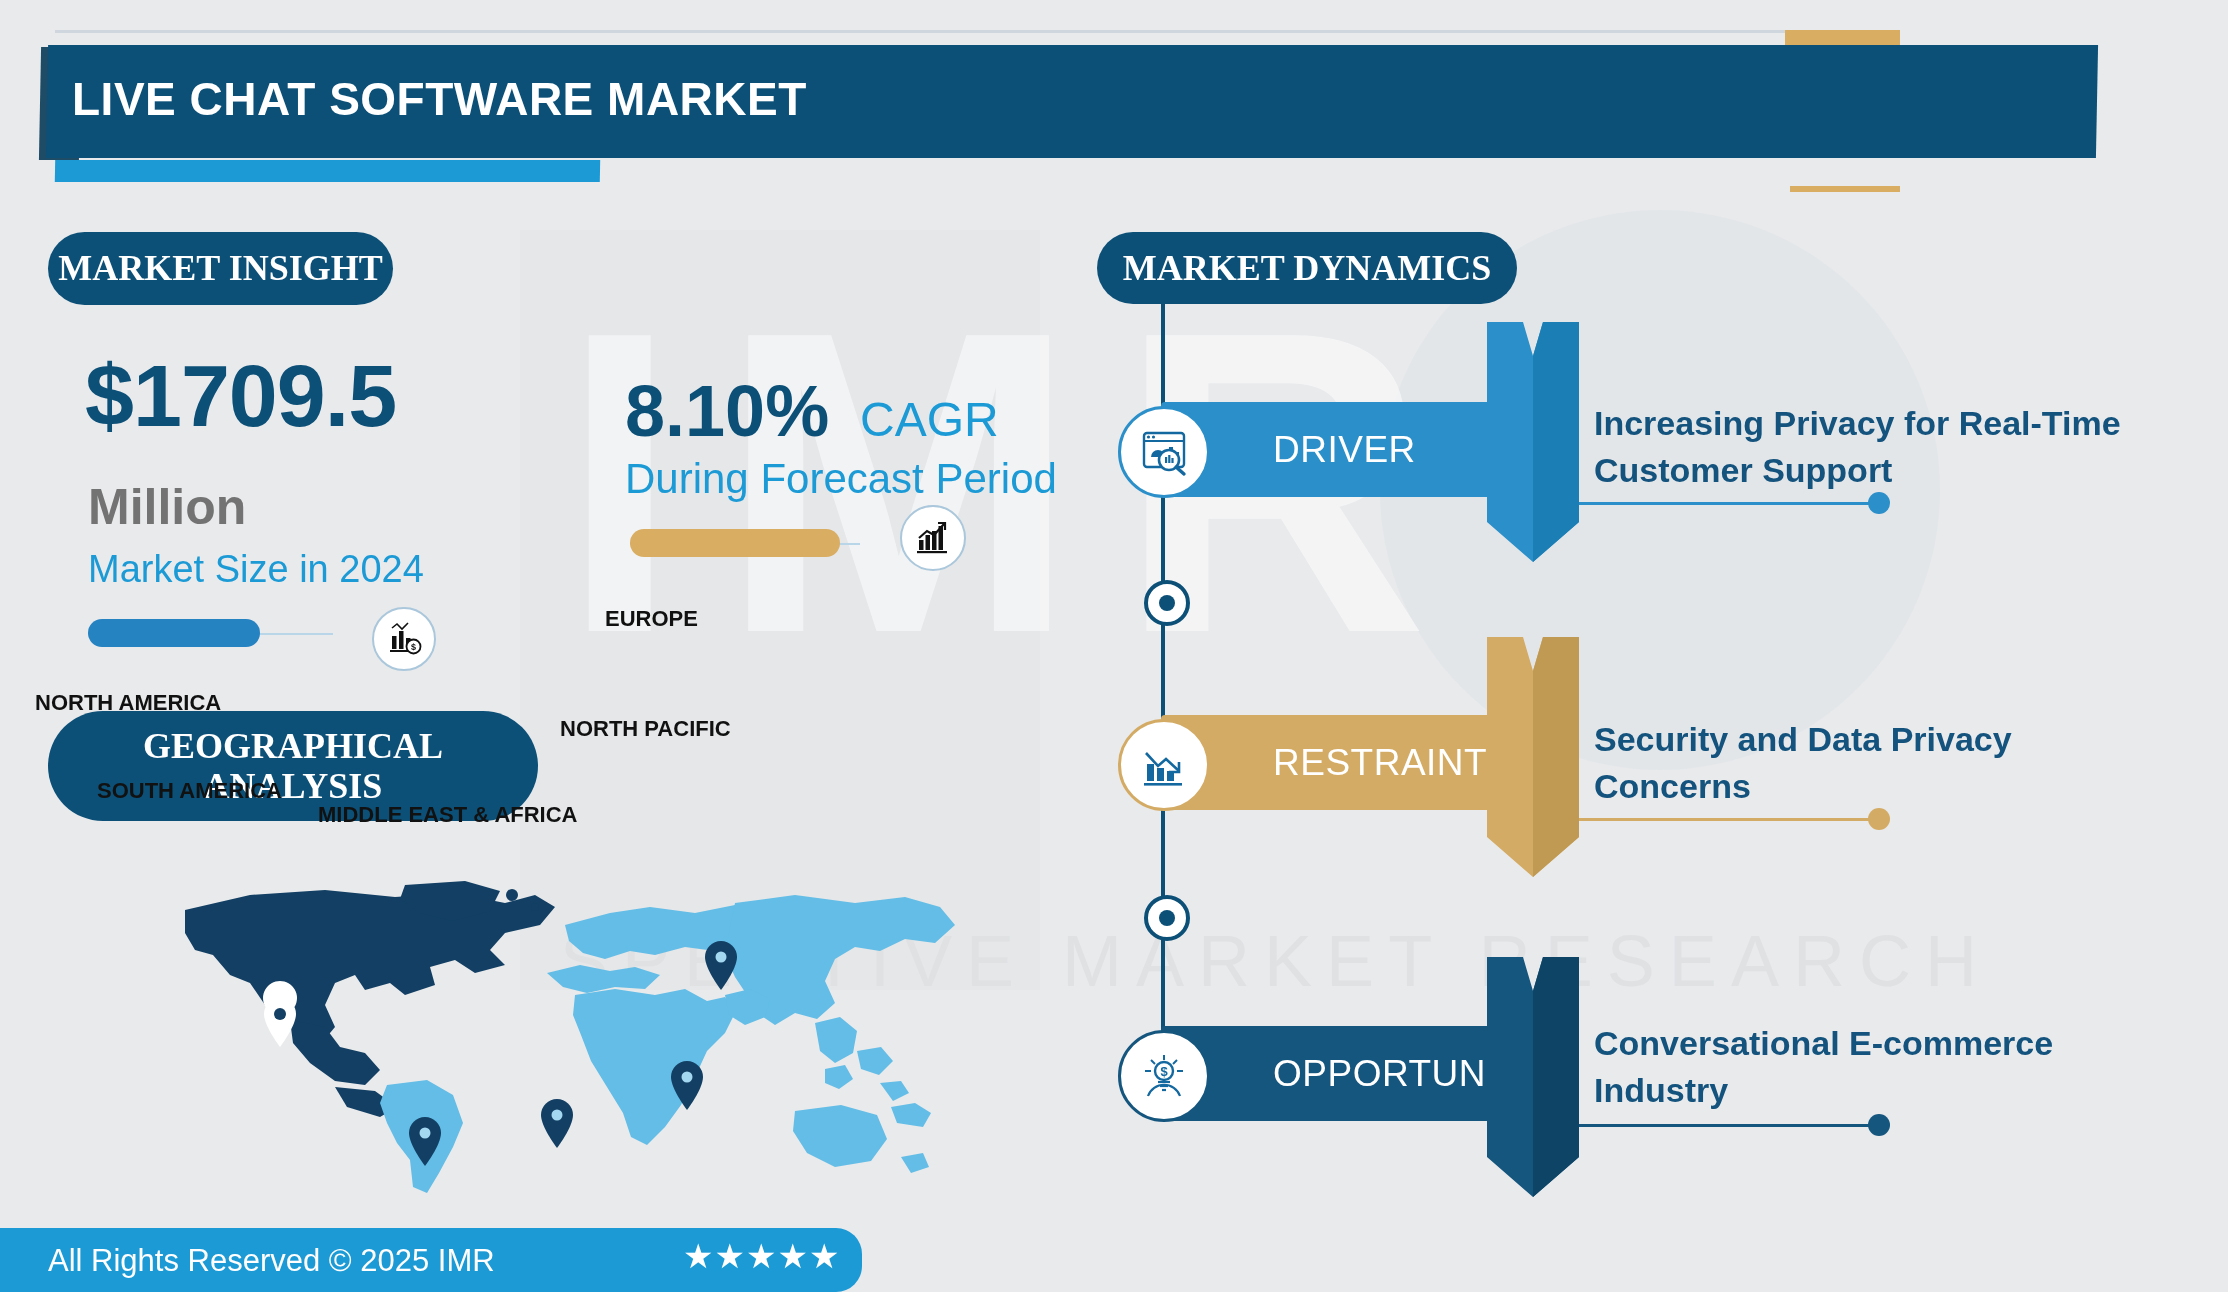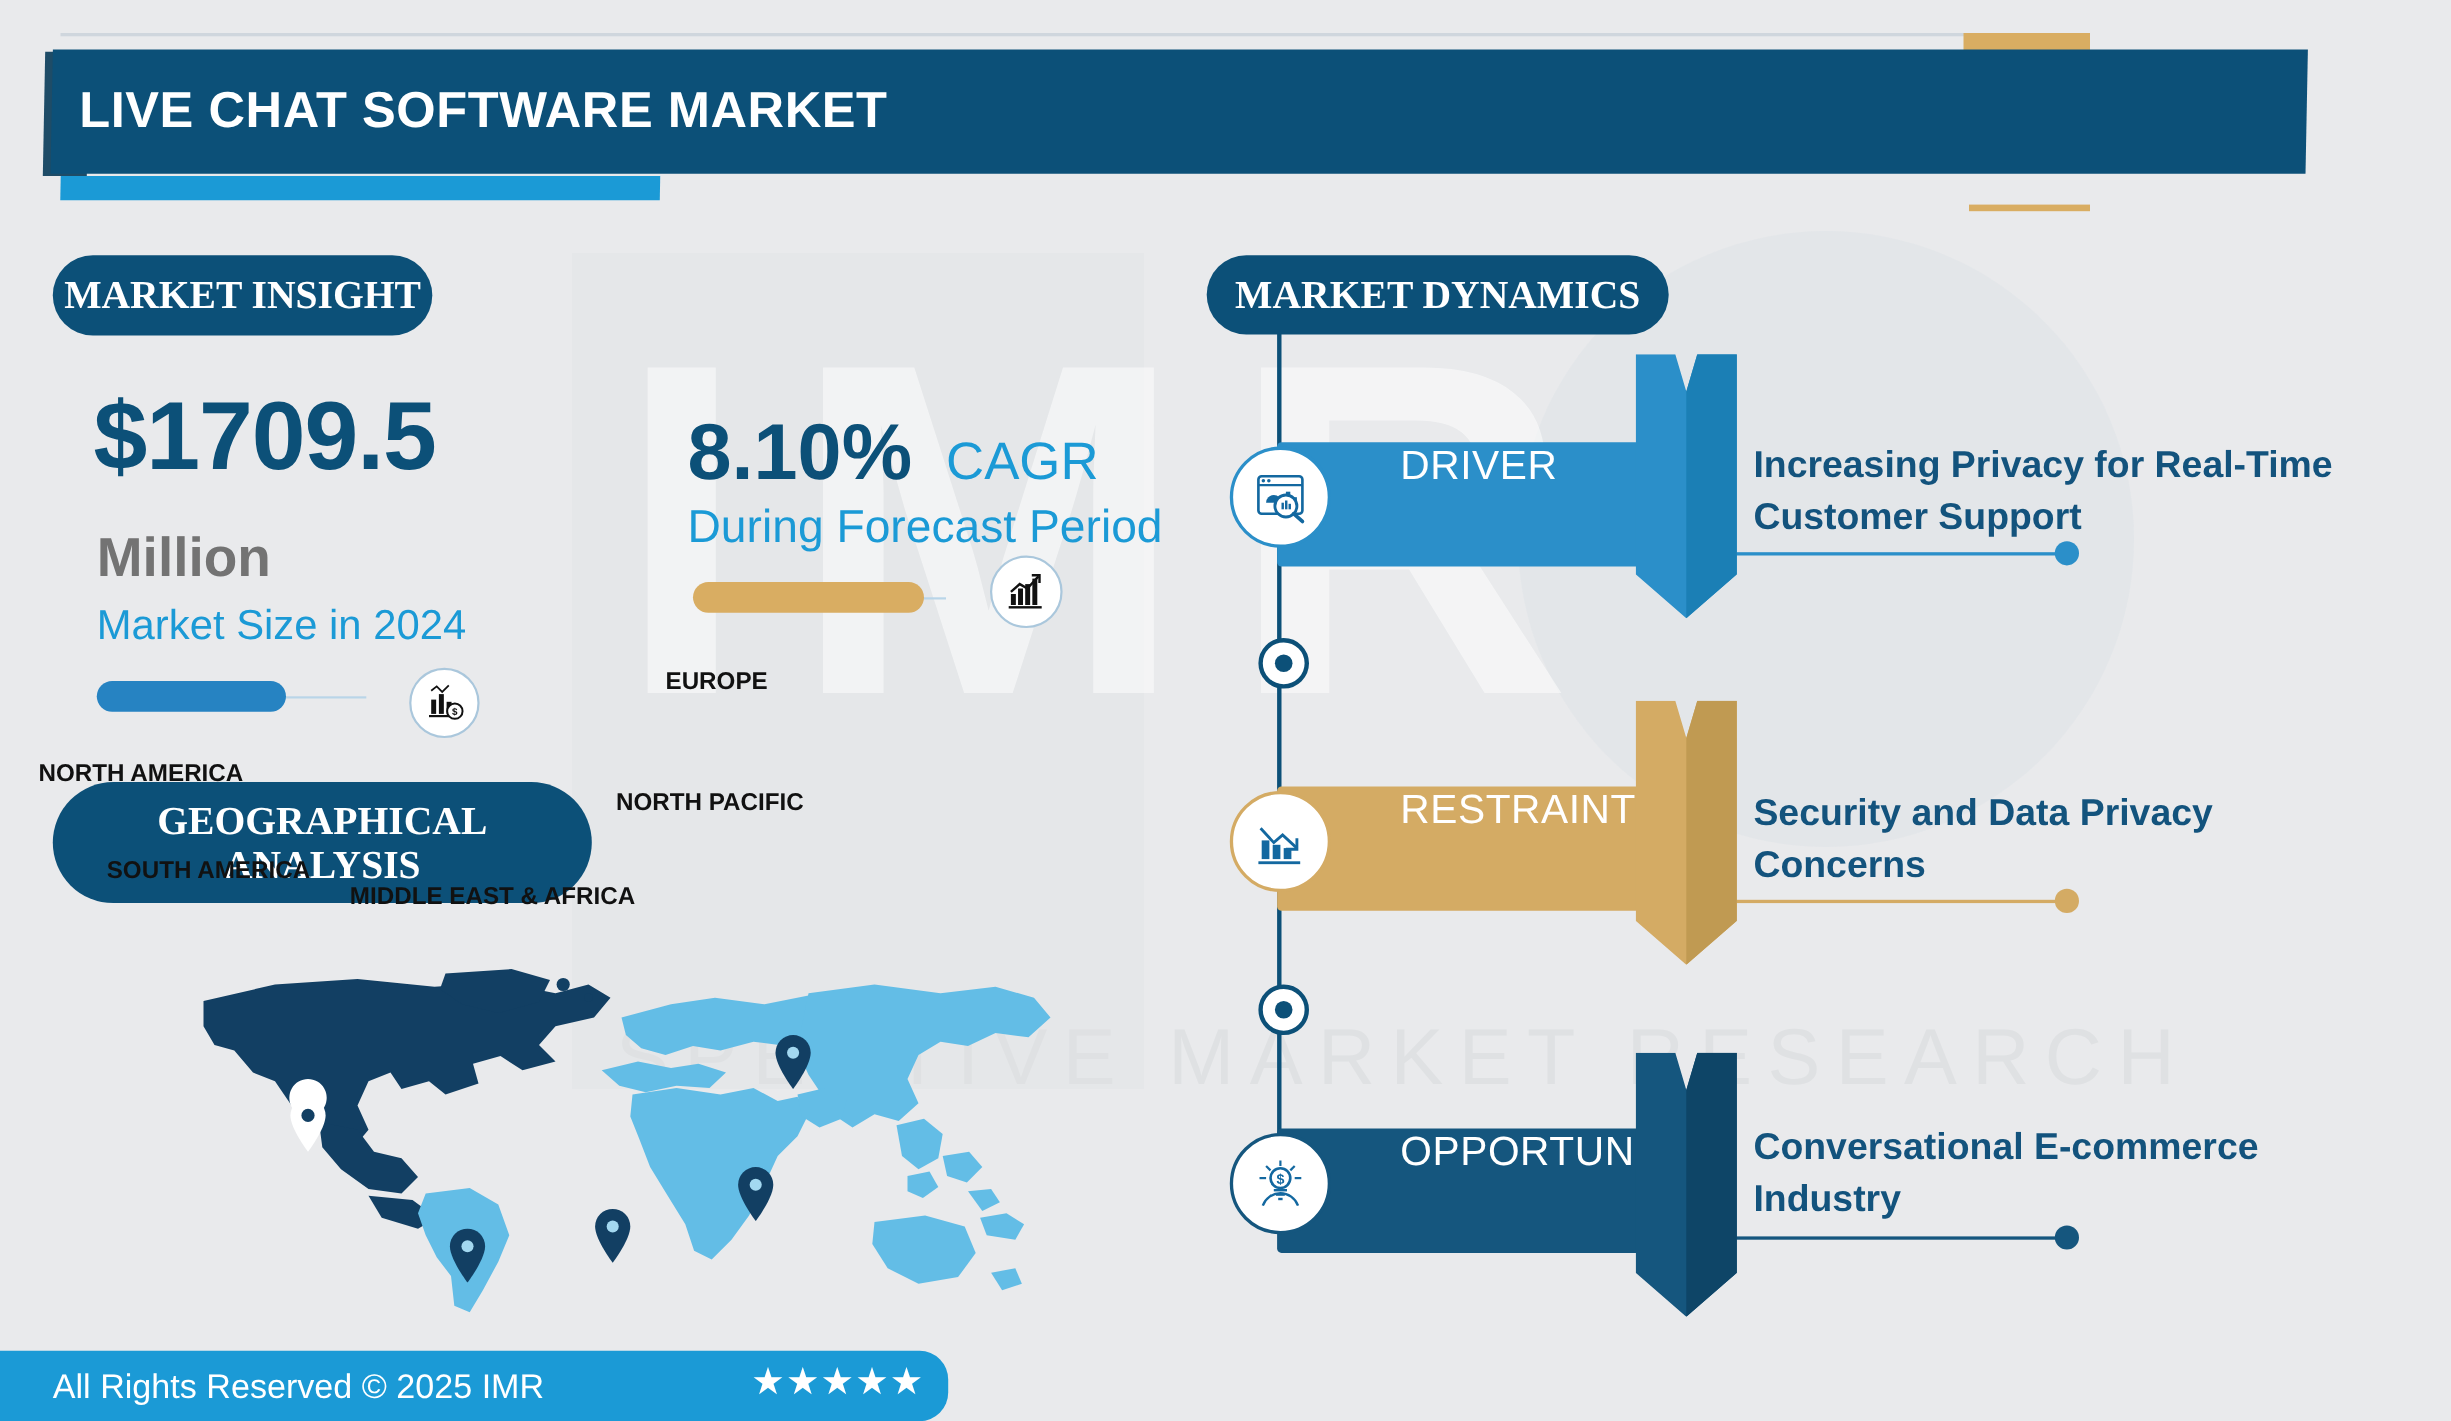--- a/index.html
+++ b/index.html
@@ -140,22 +140,22 @@
   .node{
     position:absolute;width:38px;height:38px;border-radius:50%;
     background:#fff;border:4px solid #0c5078;
     display:flex;align-items:center;justify-content:center;
   }
   .node i{display:block;width:16px;height:16px;border-radius:50%;background:#0c5078;}
   #node1{left:1144px;top:580px;}
   #node2{left:1144px;top:895px;}
 
   .dyn-bar{
-    position:absolute;height:113px;border-radius:4px;
-    display:flex;align-items:flex-start;
+    position:absolute;height:95px;border-radius:4px;
+    display:flex;align-items:center;
   }
   .dyn-bar span{
     color:#fff;font-size:37px;font-weight:normal;letter-spacing:.5px;
     font-family:"Liberation Sans", sans-serif;
   }
   .dyn-ic{
     position:absolute;width:86px;height:86px;border-radius:50%;
     background:#fff;display:flex;align-items:center;justify-content:center;
     z-index:3;
   }

